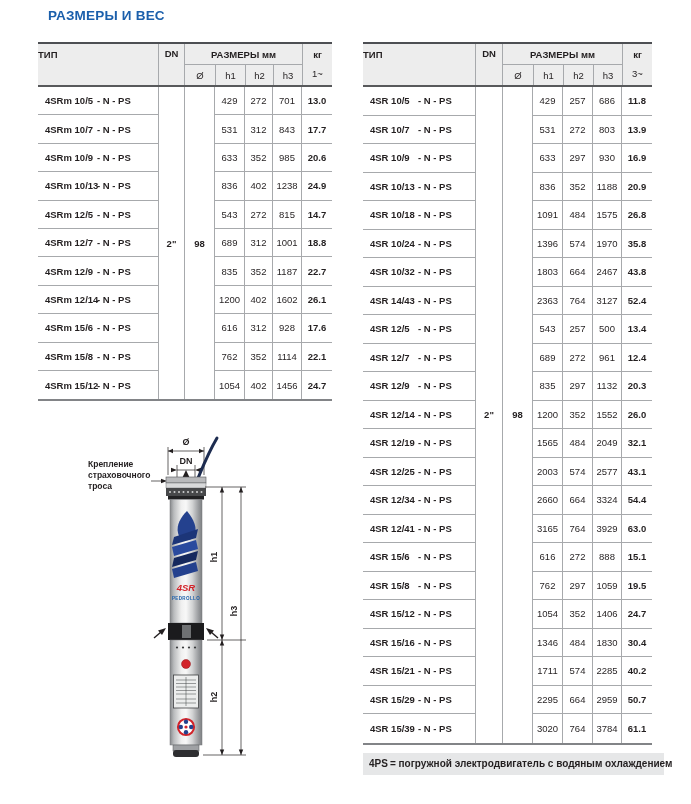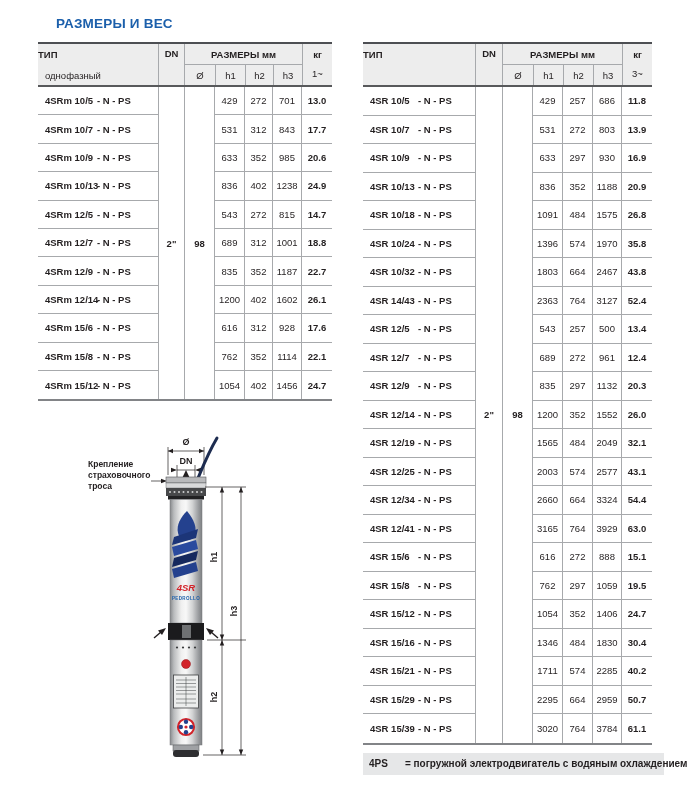--- a/index.html
+++ b/index.html
@@ -1,20 +1,20 @@
 <!DOCTYPE html>
 <html><head>
 <meta charset="utf-8">
 <style>
   *{box-sizing:border-box}
   html,body{margin:0;padding:0}
   body{width:691px;height:804px;position:relative;background:#ffffff;
        font-family:"Liberation Sans","DejaVu Sans",sans-serif;color:#231f20}
 
-  .title{position:absolute;left:40px;top:0;margin:16px;font-size:13.5px;font-weight:bold;
+  .title{position:absolute;left:40px;top:0;margin:8px;font-size:13.5px;font-weight:bold;
          color:#1b5fab;letter-spacing:.2px}
 
   .dim-table{position:absolute;border-top:2px solid #4d4f53;border-bottom:2px solid #828487;
              font-size:9.5px;background:#fff}
   .t-left{--c1:120px;--c2:27px;--c3:30px;--c4:30px;--c5:28px;--c6:29px;--c7:30px;
           --rh:28.4px;--mw:52px;left:38px;top:42px;width:294px}
   .t-right{--c1:112px;--c2:28px;--c3:30px;--c4:30px;--c5:30px;--c6:29px;--c7:30px;
            --rh:28.5px;--mw:48px;left:363px;top:42px;width:289px}
 
   .thead{display:grid;grid-template-rows:21px 20px;background:#ededed;
@@ -47,40 +47,39 @@
            justify-content:center;font-weight:bold}
   .col-vals{flex:1;display:grid;grid-template-columns:var(--c4) var(--c5) var(--c6) var(--c7);
             grid-auto-rows:var(--rh)}
   .v{display:flex;align-items:center;justify-content:center;border-bottom:1px solid #a7a9ac}
   .v.b-r{border-right:1px solid #a7a9ac}
   .v.kg{font-weight:bold}
   .v.last{border-bottom:none}
 
   .footnote{position:absolute;left:363px;top:753px;width:301px;height:22px;background:#e6e7e8;
             font-weight:bold;font-size:10px;line-height:22px;padding-left:6px;white-space:nowrap}
-  .fn-prefix{margin-right:17px}
+  .fn-prefix{margin-right:2px}
 
   .diagram{position:absolute;left:60px;top:425px;width:190px;height:340px}
   svg text{font-family:"Liberation Sans","DejaVu Sans",sans-serif}
   .dimtxt{font-size:9px;font-weight:bold;fill:#231f20;text-anchor:middle}
   .lbl{font-size:8.5px;font-weight:bold;fill:#231f20}
   .logo4sr{font-size:9.5px;font-weight:bold;font-style:italic;fill:#d2232a;text-anchor:middle}
   .logobrand{font-size:4.5px;font-weight:bold;fill:#1b5fab;text-anchor:middle;letter-spacing:.4px}
   .dimline{stroke:#231f20;stroke-width:.7;fill:none}
   .arr{fill:#231f20}
 </style>
 </head>
 <body>
 
 <h1 class="title">РАЗМЕРЫ И ВЕС</h1>
 
 <section class="dim-table t-left">
   <div class="thead">
     <div class="h-type">ТИП</div>
-    <div class="h-phase">однофазный</div>
     <div class="h-dn">DN</div>
     <div class="h-sizes">РАЗМЕРЫ мм</div>
     <div class="h-kgwrap">
       <div class="h-kg">кг</div>
       <div class="h-ph">1~</div>
     </div>
     <div class="h-dia">Ø</div>
     <div class="h-h1">h1</div>
     <div class="h-h2">h2</div>
     <div class="h-h3">h3</div>

